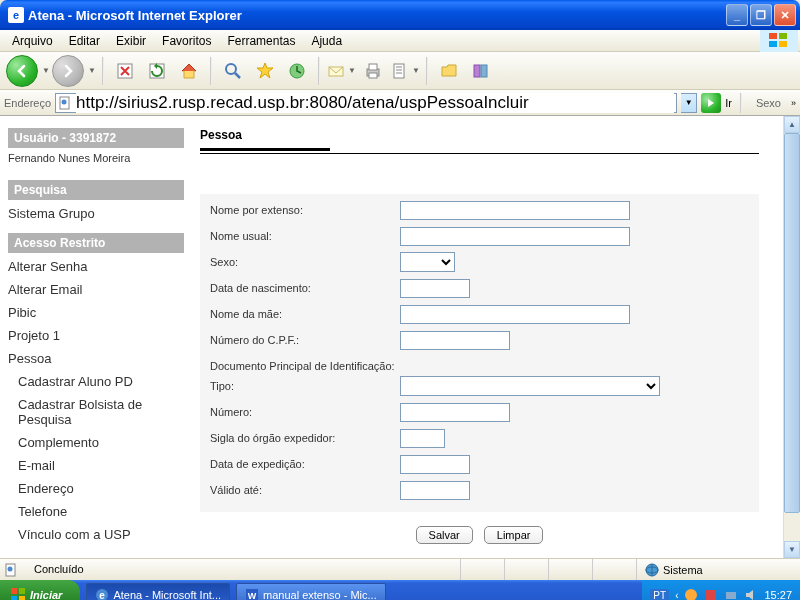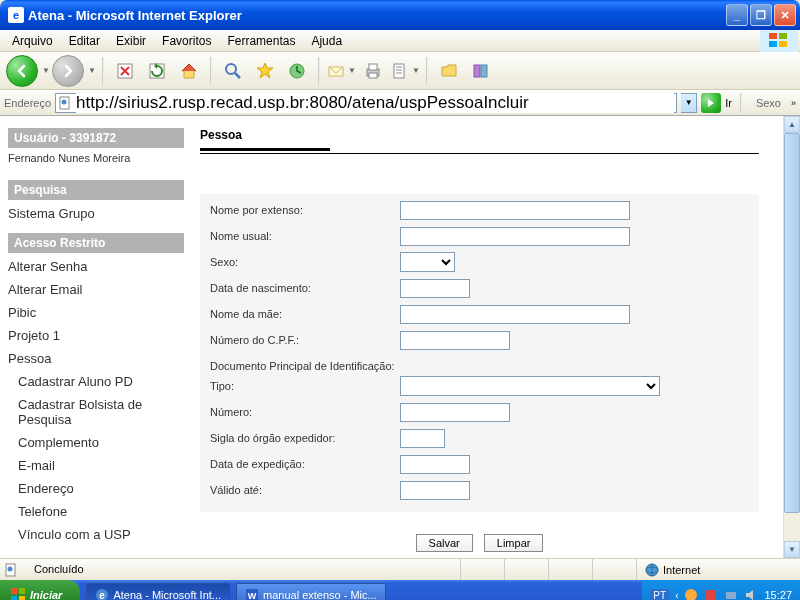--- a/index.html
+++ b/index.html
@@ -56,21 +56,21 @@
 .title-line2 { height: 1px; background: black; width: 100%; margin-bottom: 40px; }
 
 .form-area { background: #f5f5f5; padding: 6px 10px; }
 .form-row { display: flex; align-items: center; margin-bottom: 6px; min-height: 20px; }
 .form-row .lbl { width: 190px; color: #333; }
 .form-row input[type=text] { border: 1px solid #7f9db9; height: 19px; padding: 0 3px; font-size: 11px; }
 .form-row select { border: 1px solid #7f9db9; height: 20px; font-size: 11px; background: white; }
 .section-label { color: #333; padding: 4px 0; }
 
 .btn-row { text-align: center; margin-top: 14px; }
-.btn { border: 1px solid #888; background: linear-gradient(#fff,#eee); padding: 2px 12px; font-size: 11px; border-radius: 0; cursor: pointer; margin: 8px 4px; }
+.btn { border: 1px solid #888; background: linear-gradient(#fff,#eee); padding: 2px 12px; font-size: 11px; border-radius: 5px; cursor: pointer; margin: 0 4px; }
 
 .statusbar { height: 22px; background: linear-gradient(to bottom, #fdfdfb, #ece9d8); border-top: 1px solid #d0cdb9; display: flex; align-items: center; font-size: 11px; padding: 0 4px; gap: 4px; }
 .statusbar .cell { border-left: 1px solid #ccc; height: 100%; display: flex; align-items: center; padding: 0 8px; }
 .statusbar .first { flex: 1; border: none; display: flex; gap: 16px; }
 
 .taskbar { height: 30px; background: linear-gradient(to bottom, #3c81f3 0%, #2b62d9 10%, #2358cc 80%, #1941a5 100%); display: flex; align-items: center; font-size: 11px; color: white; }
 .start { height: 30px; background: linear-gradient(to bottom, #43a643 0%, #2f8e2f 50%, #1f7a1f 100%); border-radius: 0 12px 12px 0; padding: 0 18px 0 10px; display: flex; align-items: center; font-weight: bold; font-style: italic; gap: 4px; }
 .start .flag { width: 16px; height: 16px; }
 .task-item { height: 24px; background: linear-gradient(to bottom, #5a94f0, #3568c8); border: 1px solid #2a50a0; border-radius: 2px; margin-left: 6px; padding: 0 8px; display: flex; align-items: center; gap: 4px; max-width: 160px; overflow: hidden; white-space: nowrap; }
 .task-item.active { background: linear-gradient(to bottom, #1a4aac, #2a5ecc); }
@@ -324,21 +324,21 @@
   <div class="cell" style="width:40px"></div>
   <div class="cell" style="width:40px"></div>
   <div class="cell" style="width:40px"></div>
   <div class="cell" style="width:40px"></div>
   <div class="cell" style="width:160px">
     <svg width="14" height="14" viewBox="0 0 14 14">
         <circle cx="7" cy="7" r="6" fill="#4a9ad4" stroke="#2a6a9a"></circle>
         <ellipse cx="7" cy="7" rx="6" ry="3" fill="none" stroke="#2a6a9a"></ellipse>
         <path d="M7 1 L7 13" stroke="#2a6a9a"></path>
       </svg>
-    <span style="margin-left:4px">Internet</span>
+    <span style="margin-left:4px">Sistema</span>
   </div>
 </div>
 
 <div class="taskbar">
   <div class="start">
     <svg class="flag" viewBox="0 0 16 16">
         <rect x="1" y="1" width="6" height="6" fill="#f25022"></rect>
         <rect x="9" y="1" width="6" height="6" fill="#7fba00"></rect>
         <rect x="1" y="9" width="6" height="6" fill="#00a4ef"></rect>
         <rect x="9" y="9" width="6" height="6" fill="#ffb900"></rect>

